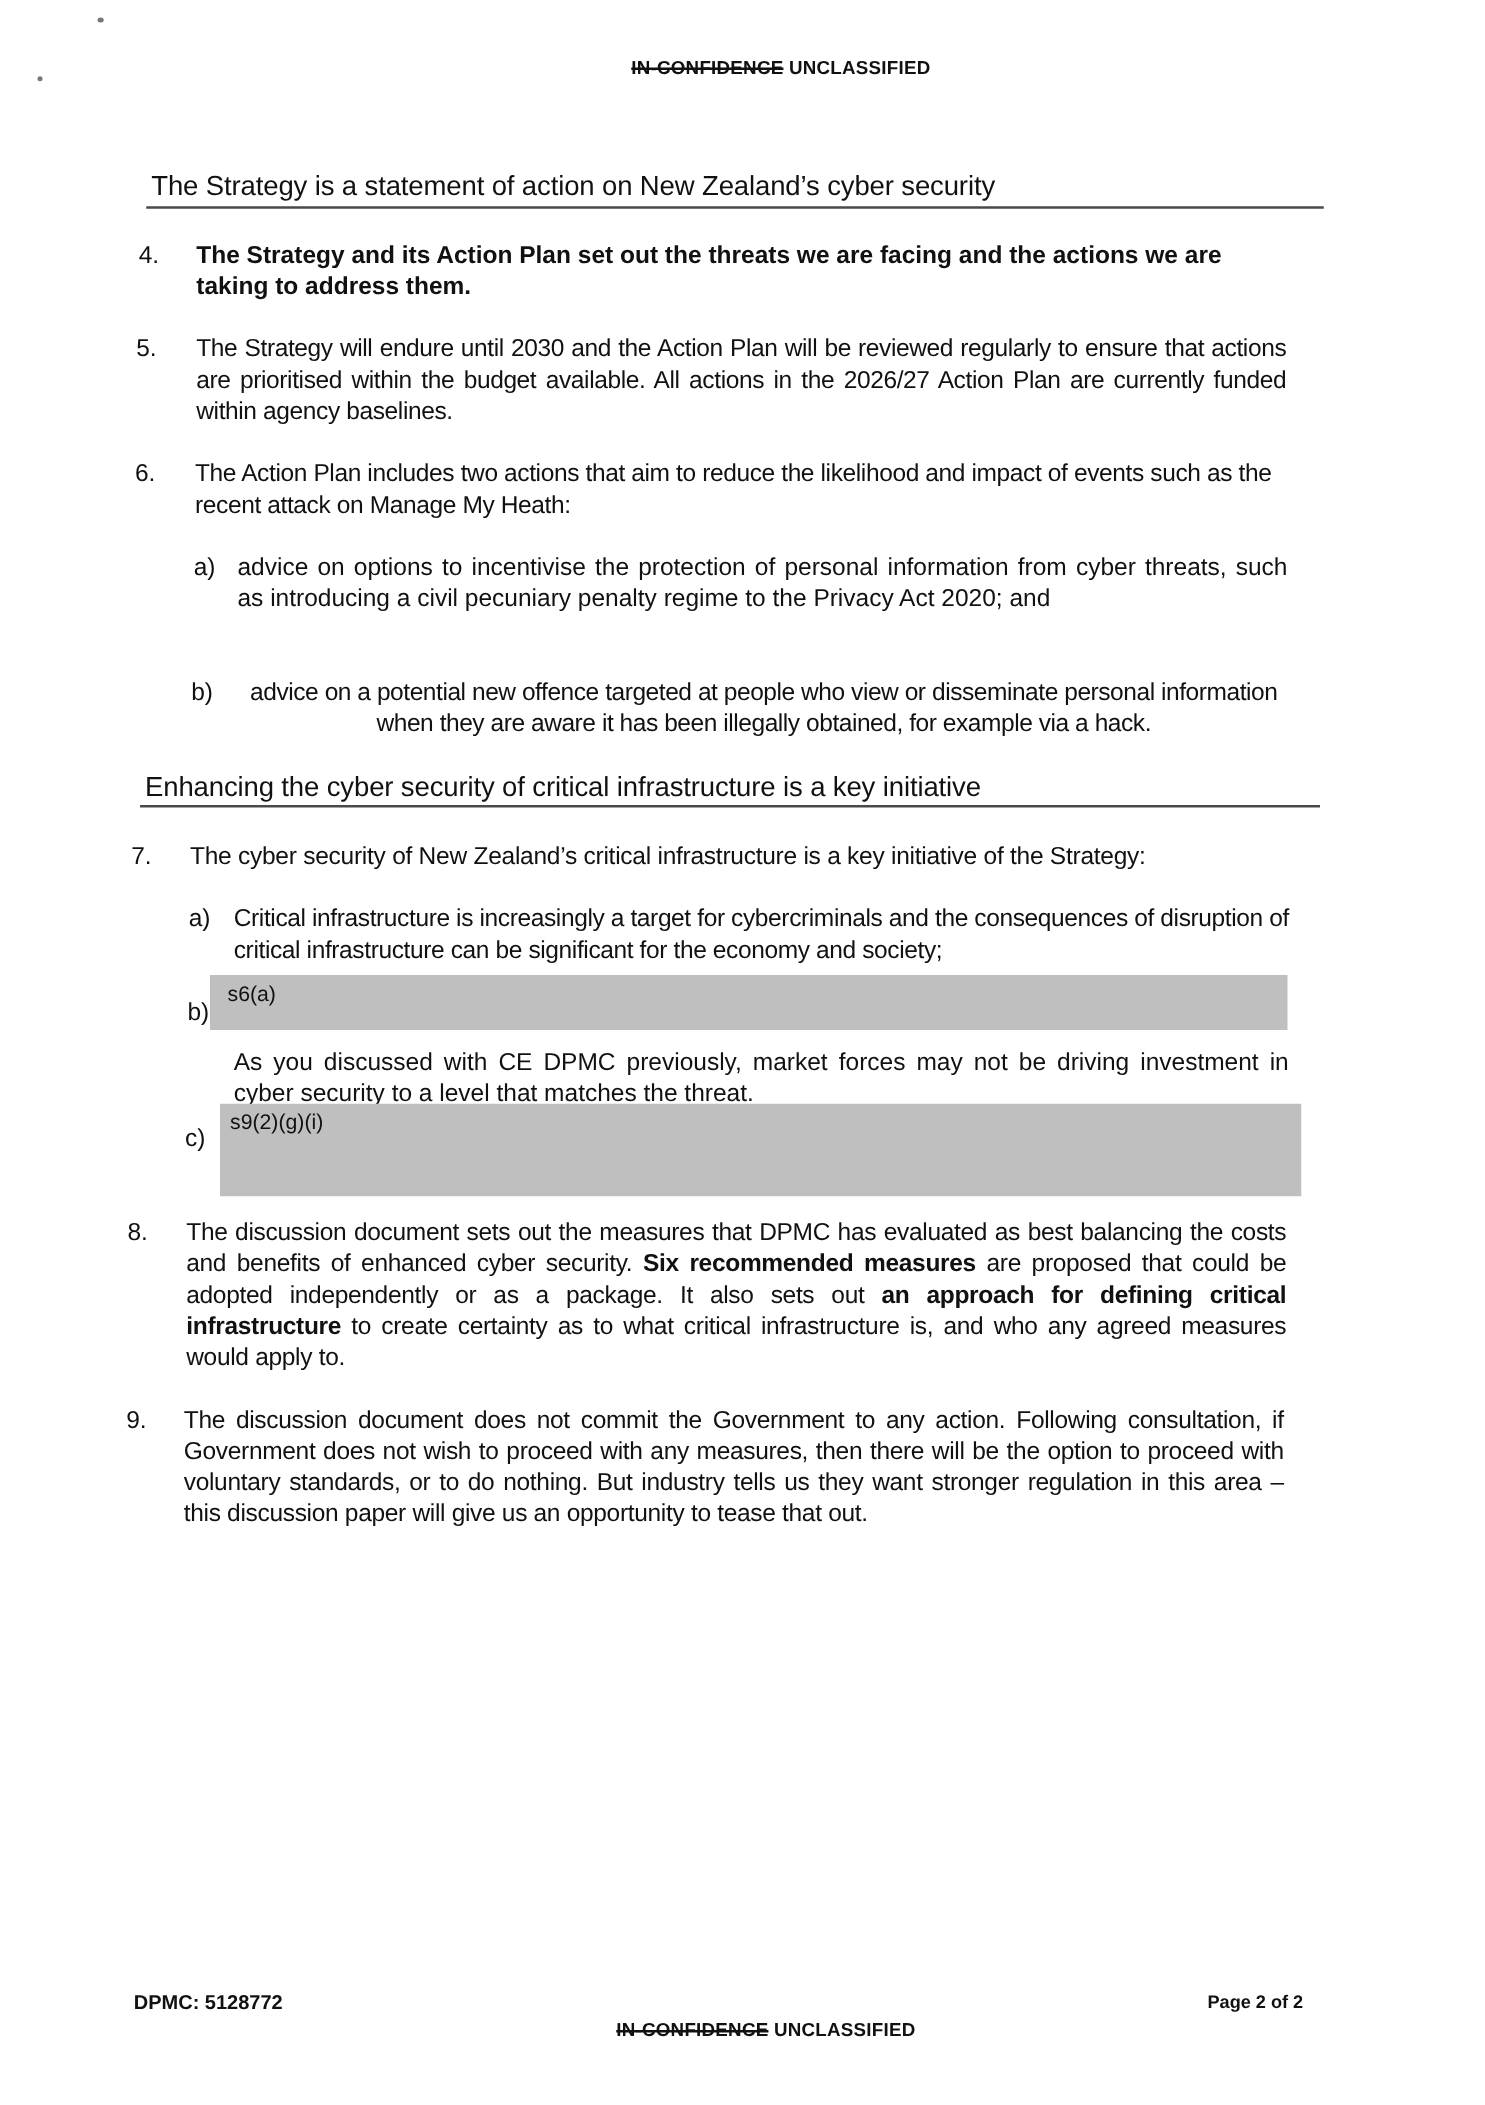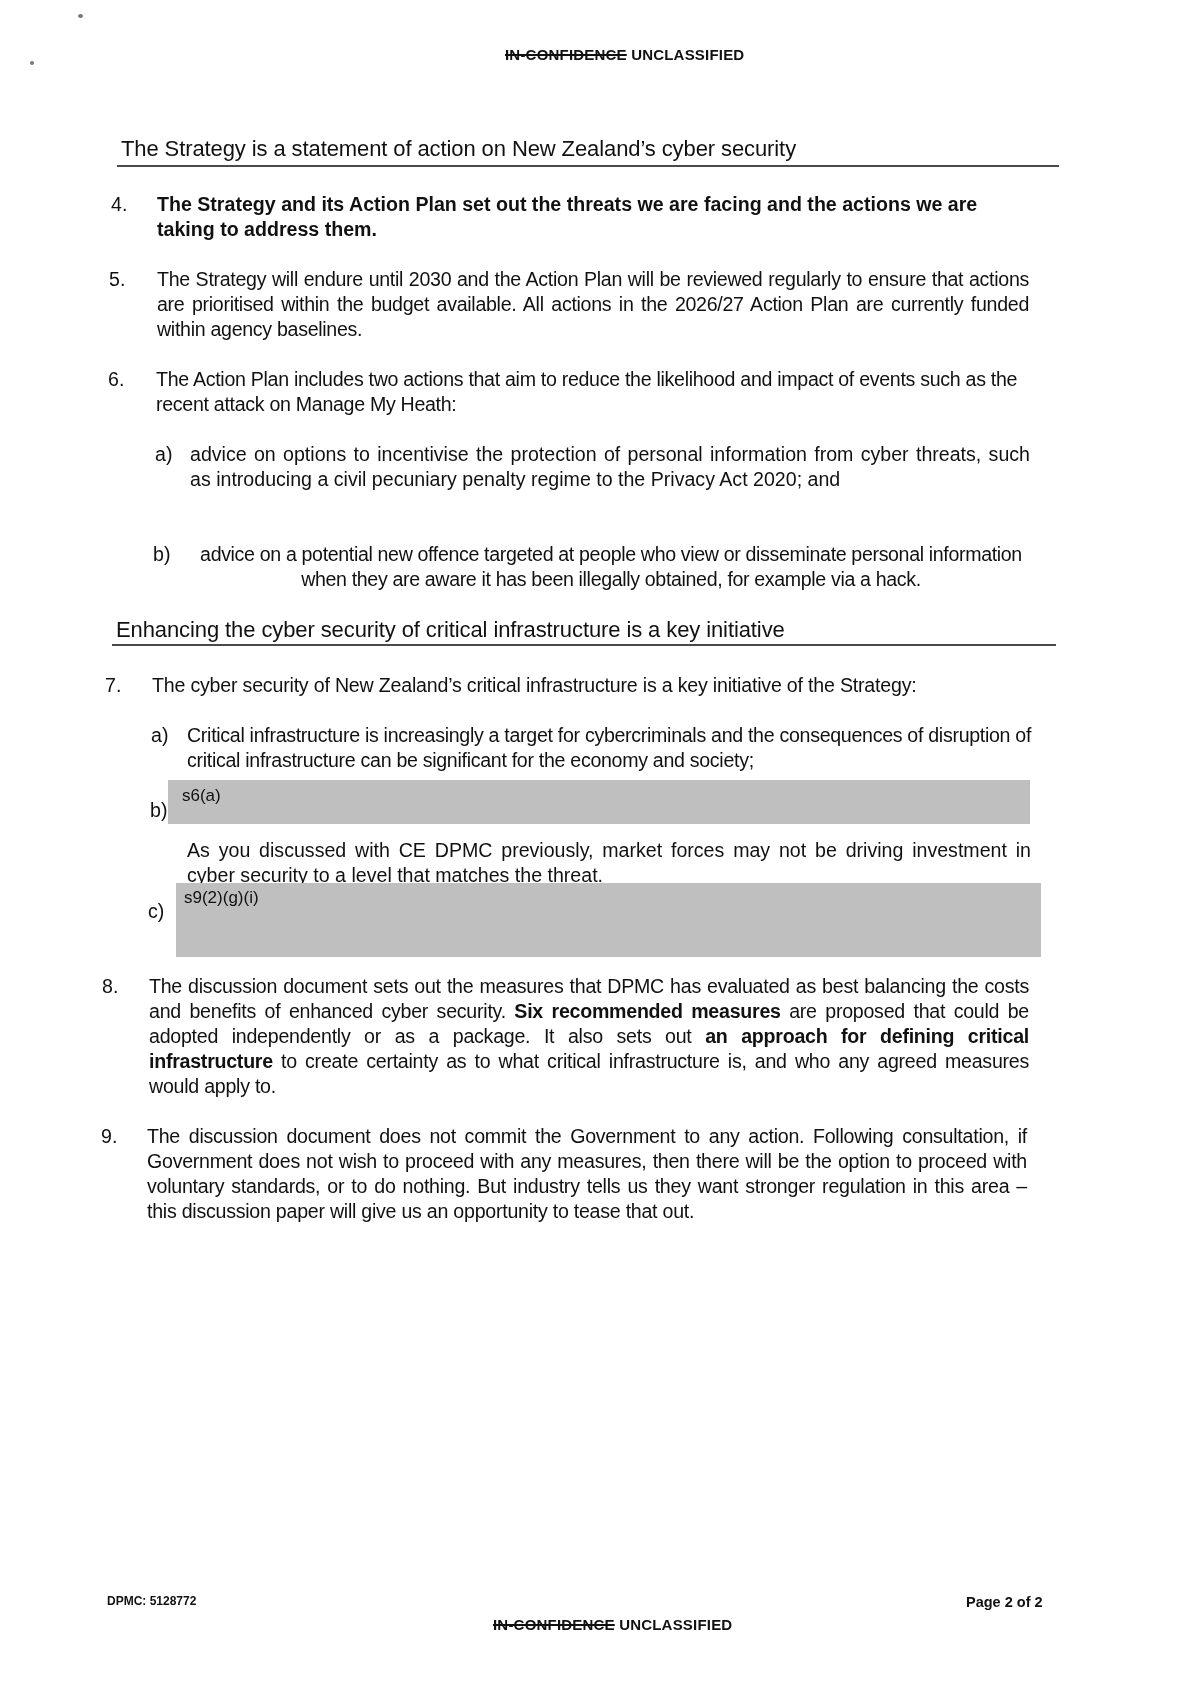--- a/index.html
+++ b/index.html
@@ -71,18 +71,18 @@
 <div class="num" style="left:148px;top:899px;">c)</div>
 <div class="redact" style="left:176px;top:883px;width:865px;height:74px;"></div>
 <div class="redact-code" style="left:184px;top:888px;">s9(2)(g)(i)</div>
 
 <div class="num" style="left:102px;top:974px;">8.</div>
 <div class="txt justify" id="para8" style="left:149px;top:974px;width:880px;letter-spacing:-0.25px;"><span>The discussion document sets out the measures that DPMC has evaluated as best balancing the costs and benefits of enhanced cyber security. </span><span style="font-weight: bold;">Six recommended measures</span><span> are proposed that could be adopted independently or as a package. It also sets out </span><span style="font-weight: bold;">an approach for defining critical infrastructure</span><span> to create certainty as to what critical infrastructure is, and who any agreed measures would apply to.</span></div>
 
 <div class="num" style="left:101px;top:1124px;">9.</div>
 <div class="txt justify" style="left:147px;top:1124px;width:880px;letter-spacing:-0.25px;">The discussion document does not commit the Government to any action. Following consultation, if Government does not wish to proceed with any measures, then there will be the option to proceed with voluntary standards, or to do nothing. But industry tells us they want stronger regulation in this area – this discussion paper will give us an opportunity to tease that out.</div>
 
-<div class="abs footer" style="left:107px;top:1594px;font-size:12px;">DPMC: 5128772</div>
+<div class="abs footer" style="left:107px;top:1594px;font-size:16px;">DPMC: 5128772</div>
 <div class="abs footer" style="left:966px;top:1594px;font-size:14.5px;">Page 2 of 2</div>
 <div class="abs classif" style="left:493px;top:1616px;">
   <span class="struck">IN-CONFIDENCE</span>
   <span>UNCLASSIFIED</span>
 </div>
 
 </body></html>

